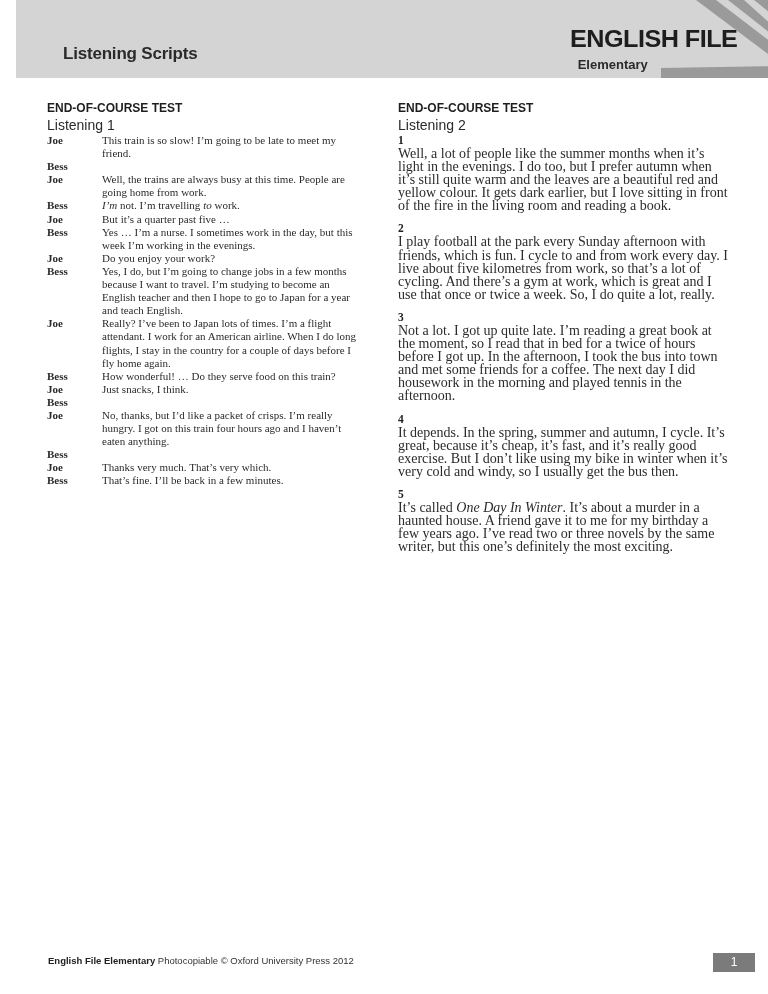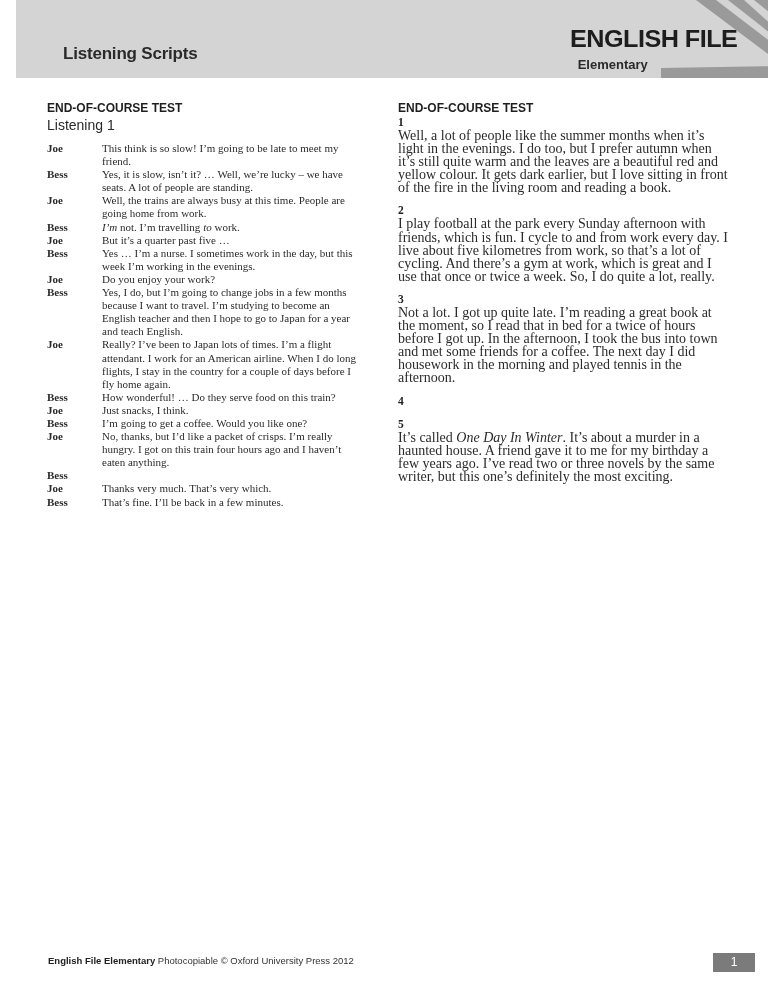--- a/index.html
+++ b/index.html
@@ -27,21 +27,21 @@
 
   .col { position: absolute; top: 100px; }
   .col-left { left: 47px; width: 318px; }
   .col-right { left: 398px; width: 332px; }
   .sec-title {
     font-family: "Liberation Sans", "DejaVu Sans", sans-serif;
     font-weight: bold; font-size: 12px; color: #1e1e1e; line-height: 16px;
   }
   .sec-sub {
     font-family: "Liberation Sans", "DejaVu Sans", sans-serif;
-    font-size: 14px; color: #2a2a2a; line-height: 18px; margin-bottom: 8px;
+    font-size: 14px; color: #2a2a2a; line-height: 18px; margin-bottom: 0;
   }
   .line { display: flex; font-size: 11px; line-height: 13.1px; color: #2b2b2b; }
   .speaker { width: 55px; flex: 0 0 55px; font-weight: bold; }
   .speech { flex: 1; }
   .num { font-weight: bold; font-size: 11.5px; line-height: 13px; margin-top: 10px; }
   .num.first { margin-top: 0; }
   .para { font-size: 14px; line-height: 13.1px; color: #2b2b2b; }
 
   .footer {
     position: absolute; left: 48px; top: 955px;
@@ -73,25 +73,24 @@
     <div class="brand-level">Elementary</div>
   </div>
 </div>
 
 <div class="col col-left">
   <div class="sec-title">END-OF-COURSE TEST</div>
   <div class="sec-sub">Listening 1</div>
   <div id="l1-lines">
       <div class="line">
         <div class="speaker">Joe</div>
-        <div class="speech">This think is so slow! I’m going to be late to meet my friend.</div>
+        <div class="speech">This train is so slow! I’m going to be late to meet my friend.</div>
       </div>
       <div class="line">
         <div class="speaker">Bess</div>
-        <div class="speech">Yes, it is slow, isn’t it? … Well, we’re lucky – we have seats. A lot of people are standing.</div>
       </div>
       <div class="line">
         <div class="speaker">Joe</div>
         <div class="speech">Well, the trains are always busy at this time. People are going home from work.</div>
       </div>
       <div class="line">
         <div class="speaker">Bess</div>
         <div class="speech"><i>I’m</i><span> not. I’m travelling </span><i>to</i><span> work.</span></div>
       </div>
       <div class="line">
@@ -117,21 +116,20 @@
       <div class="line">
         <div class="speaker">Bess</div>
         <div class="speech">How wonderful! … Do they serve food on this train?</div>
       </div>
       <div class="line">
         <div class="speaker">Joe</div>
         <div class="speech">Just snacks, I think.</div>
       </div>
       <div class="line">
         <div class="speaker">Bess</div>
-        <div class="speech">I’m going to get a coffee. Would you like one?</div>
       </div>
       <div class="line">
         <div class="speaker">Joe</div>
         <div class="speech">No, thanks, but I’d like a packet of crisps. I’m really hungry. I got on this train four hours ago and I haven’t eaten anything.</div>
       </div>
       <div class="line">
         <div class="speaker">Bess</div>
       </div>
       <div class="line">
         <div class="speaker">Joe</div>
@@ -139,27 +137,29 @@
       </div>
       <div class="line">
         <div class="speaker">Bess</div>
         <div class="speech">That’s fine. I’ll be back in a few minutes.</div>
       </div>
     </div>
 </div>
 
 <div class="col col-right">
   <div class="sec-title">END-OF-COURSE TEST</div>
+  <div class="sec-sub">Listening 2</div>
   <div id="l2-items">
       <div class="num first">1</div>
       <div class="para">Well, a lot of people like the summer months when it’s light in the evenings. I do too, but I prefer autumn when it’s still quite warm and the leaves are a beautiful red and yellow colour. It gets dark earlier, but I love sitting in front of the fire in the living room and reading a book.</div>
       <div class="num">2</div>
       <div class="para">I play football at the park every Sunday afternoon with friends, which is fun. I cycle to and from work every day. I live about five kilometres from work, so that’s a lot of cycling. And there’s a gym at work, which is great and I use that once or twice a week. So, I do quite a lot, really.</div>
       <div class="num">3</div>
       <div class="para">Not a lot. I got up quite late. I’m reading a great book at the moment, so I read that in bed for a twice of hours before I got up. In the afternoon, I took the bus into town and met some friends for a coffee. The next day I did housework in the morning and played tennis in the afternoon.</div>
       <div class="num">4</div>
+      <div class="para">It depends. In the spring, summer and autumn, I cycle. It’s great, because it’s cheap, it’s fast, and it’s really good exercise. But I don’t like using my bike in winter when it’s very cold and windy, so I usually get the bus then.</div>
       <div class="num">5</div>
       <div class="para"><span>It’s called </span><i>One Day In Winter</i><span>. It’s about a murder in a haunted house. A friend gave it to me for my birthday a few years ago. I’ve read two or three novels by the same writer, but this one’s definitely the most exciting.</span></div>
     </div>
 </div>
 
 <div class="footer"><b>English File Elementary</b><span> Photocopiable © Oxford University Press 2012</span></div>
 <div class="page-num">1</div>
 
 </body></html>

